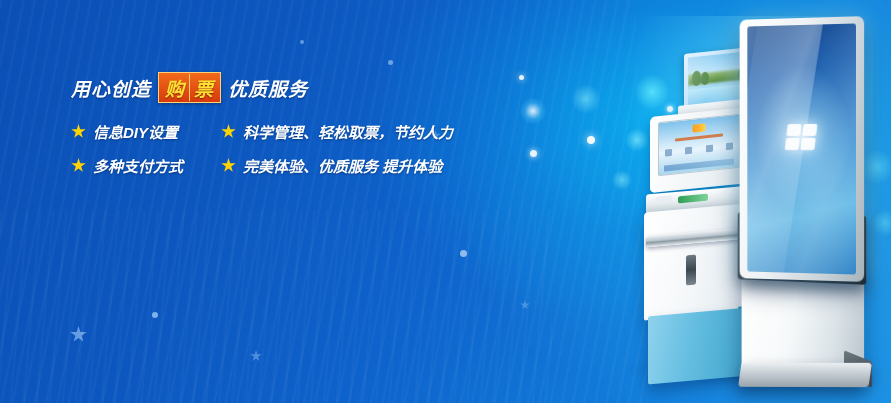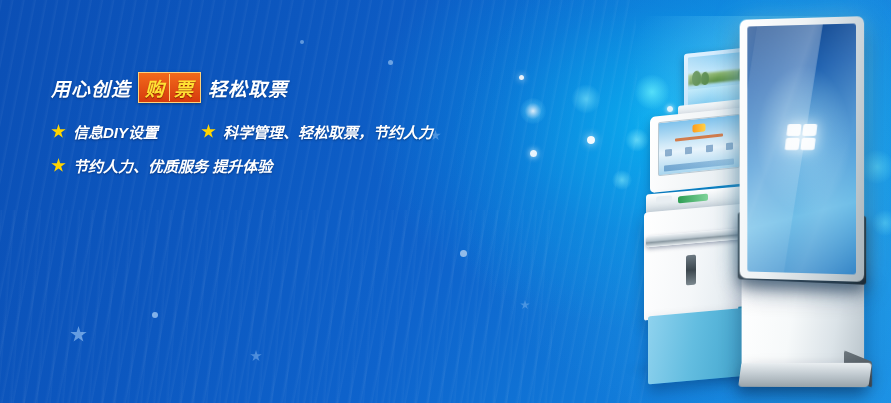--- a/index.html
+++ b/index.html
@@ -41,21 +41,21 @@
     position:absolute;right:2%;top:4%;width:34%;height:42%;
     background:radial-gradient(circle at 62% 40%, rgba(255,255,255,.55) 0%, rgba(140,240,255,.28) 22%, rgba(0,200,255,0) 62%);
     pointer-events:none;
   }
 
   
   .bokeh{position:absolute;border-radius:50%;pointer-events:none;}
   .star{position:absolute;pointer-events:none;}
 
   
-  .copy{position:absolute;left:51px;top:72px;width:470px;}
+  .copy{position:absolute;left:71px;top:72px;width:470px;}
   .subline{
     display:flex;align-items:center;gap:7px;
     font-size:19px;font-style:italic;font-weight:bold;color:#ffffff;
     letter-spacing:1px;text-shadow:0 1px 2px rgba(0,30,80,.5);
     white-space:nowrap;
   }
   .tag-box{
     display:inline-flex;align-items:center;
     background:linear-gradient(180deg,#f26a1b 0%,#d63a0d 100%);
     border:1px solid #ffd27a;
@@ -348,39 +348,43 @@
   <div class="star" style="left:520px;top:300px;width:10px;height:10px;background:rgba(185,220,255,.3);clip-path:polygon(50% 0%,61% 35%,98% 35%,68% 57%,79% 91%,50% 70%,21% 91%,32% 57%,2% 35%,39% 35%);"></div>
 
   <div class="copy">
 
     <div class="subline">
       <span>用心创造</span>
       <span class="tag-box">
         <span>购</span>
         <span>票</span>
       </span>
-      <span>轻松取票</span>
+      <span>优质服务</span>
     </div>
 
 
     <div class="bullets">
       <div class="bullet-row">
         <div class="bullet first">
           <span class="star-ico"></span>
           <span>信息DIY设置</span>
         </div>
         <div class="bullet">
           <span class="star-ico"></span>
           <span>科学管理、轻松取票，节约人力</span>
         </div>
       </div>
       <div class="bullet-row">
+        <div class="bullet first">
+          <span class="star-ico"></span>
+          <span>多种支付方式</span>
+        </div>
         <div class="bullet">
           <span class="star-ico"></span>
-          <span>节约人力、优质服务 提升体验</span>
+          <span>完美体验、优质服务 提升体验</span>
         </div>
       </div>
     </div>
 
   </div>
 
   <div class="kiosks">
 
     <div class="floor-shadow"></div>
 

